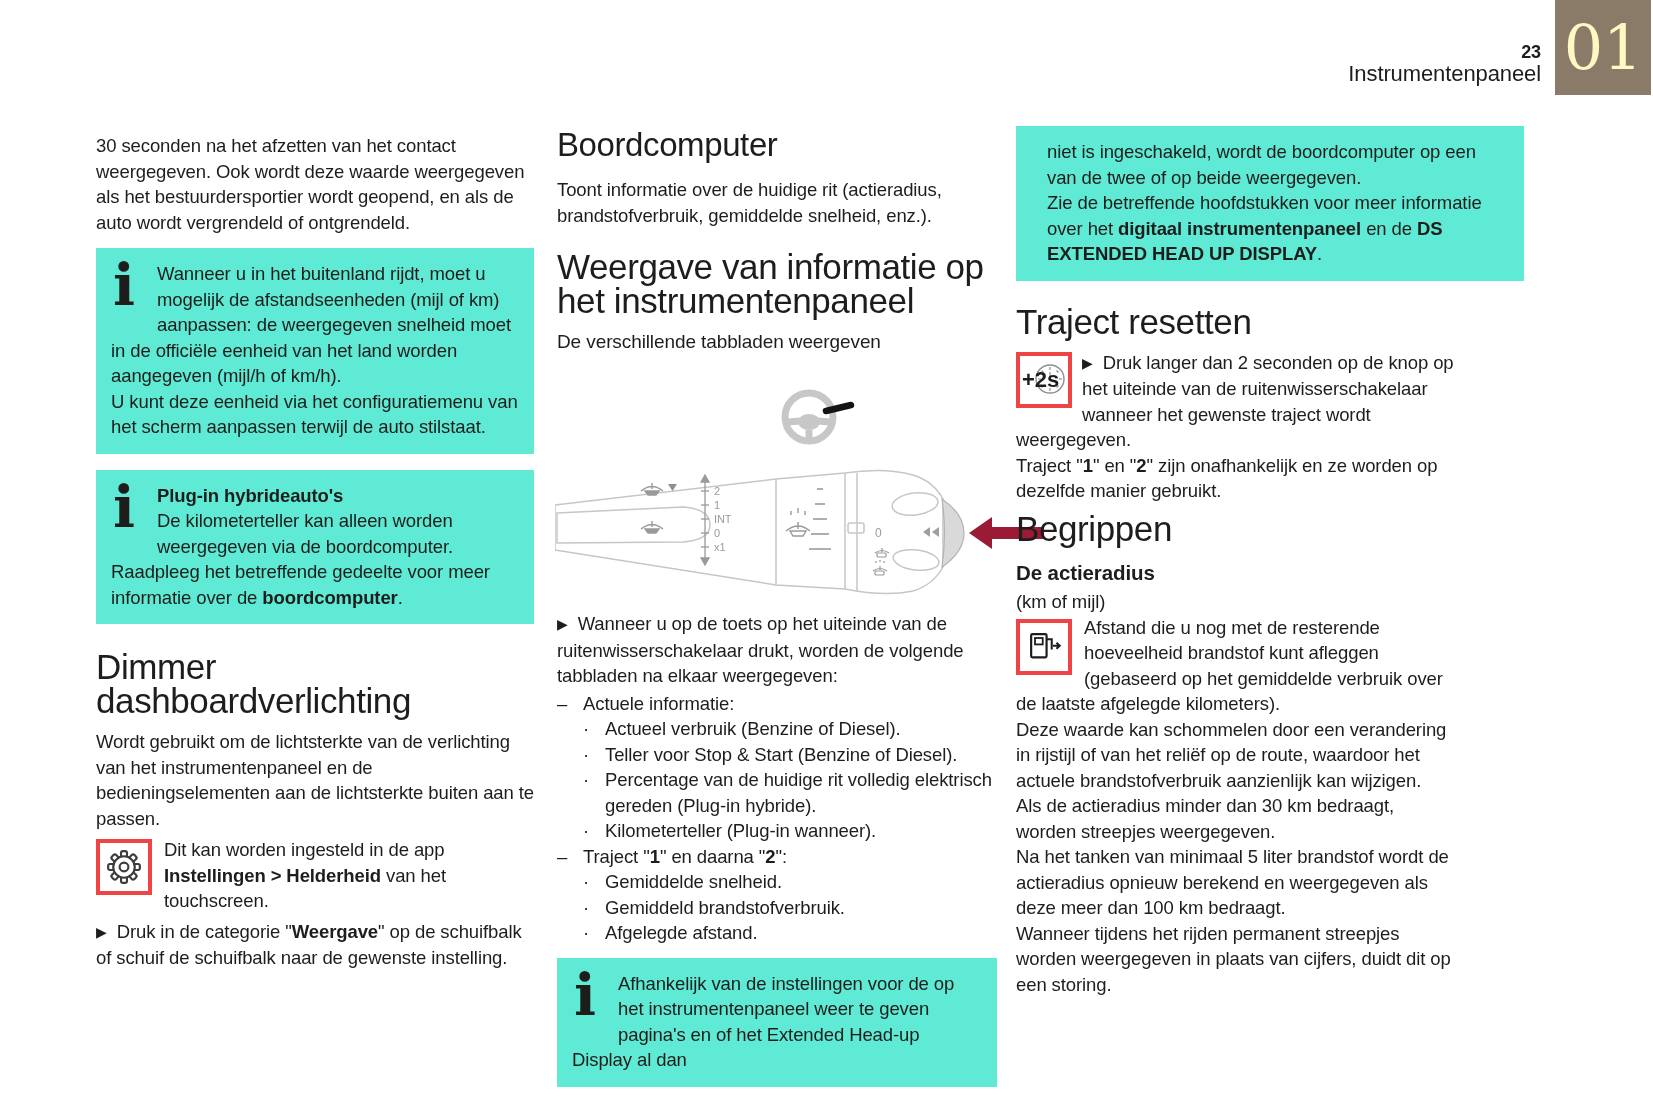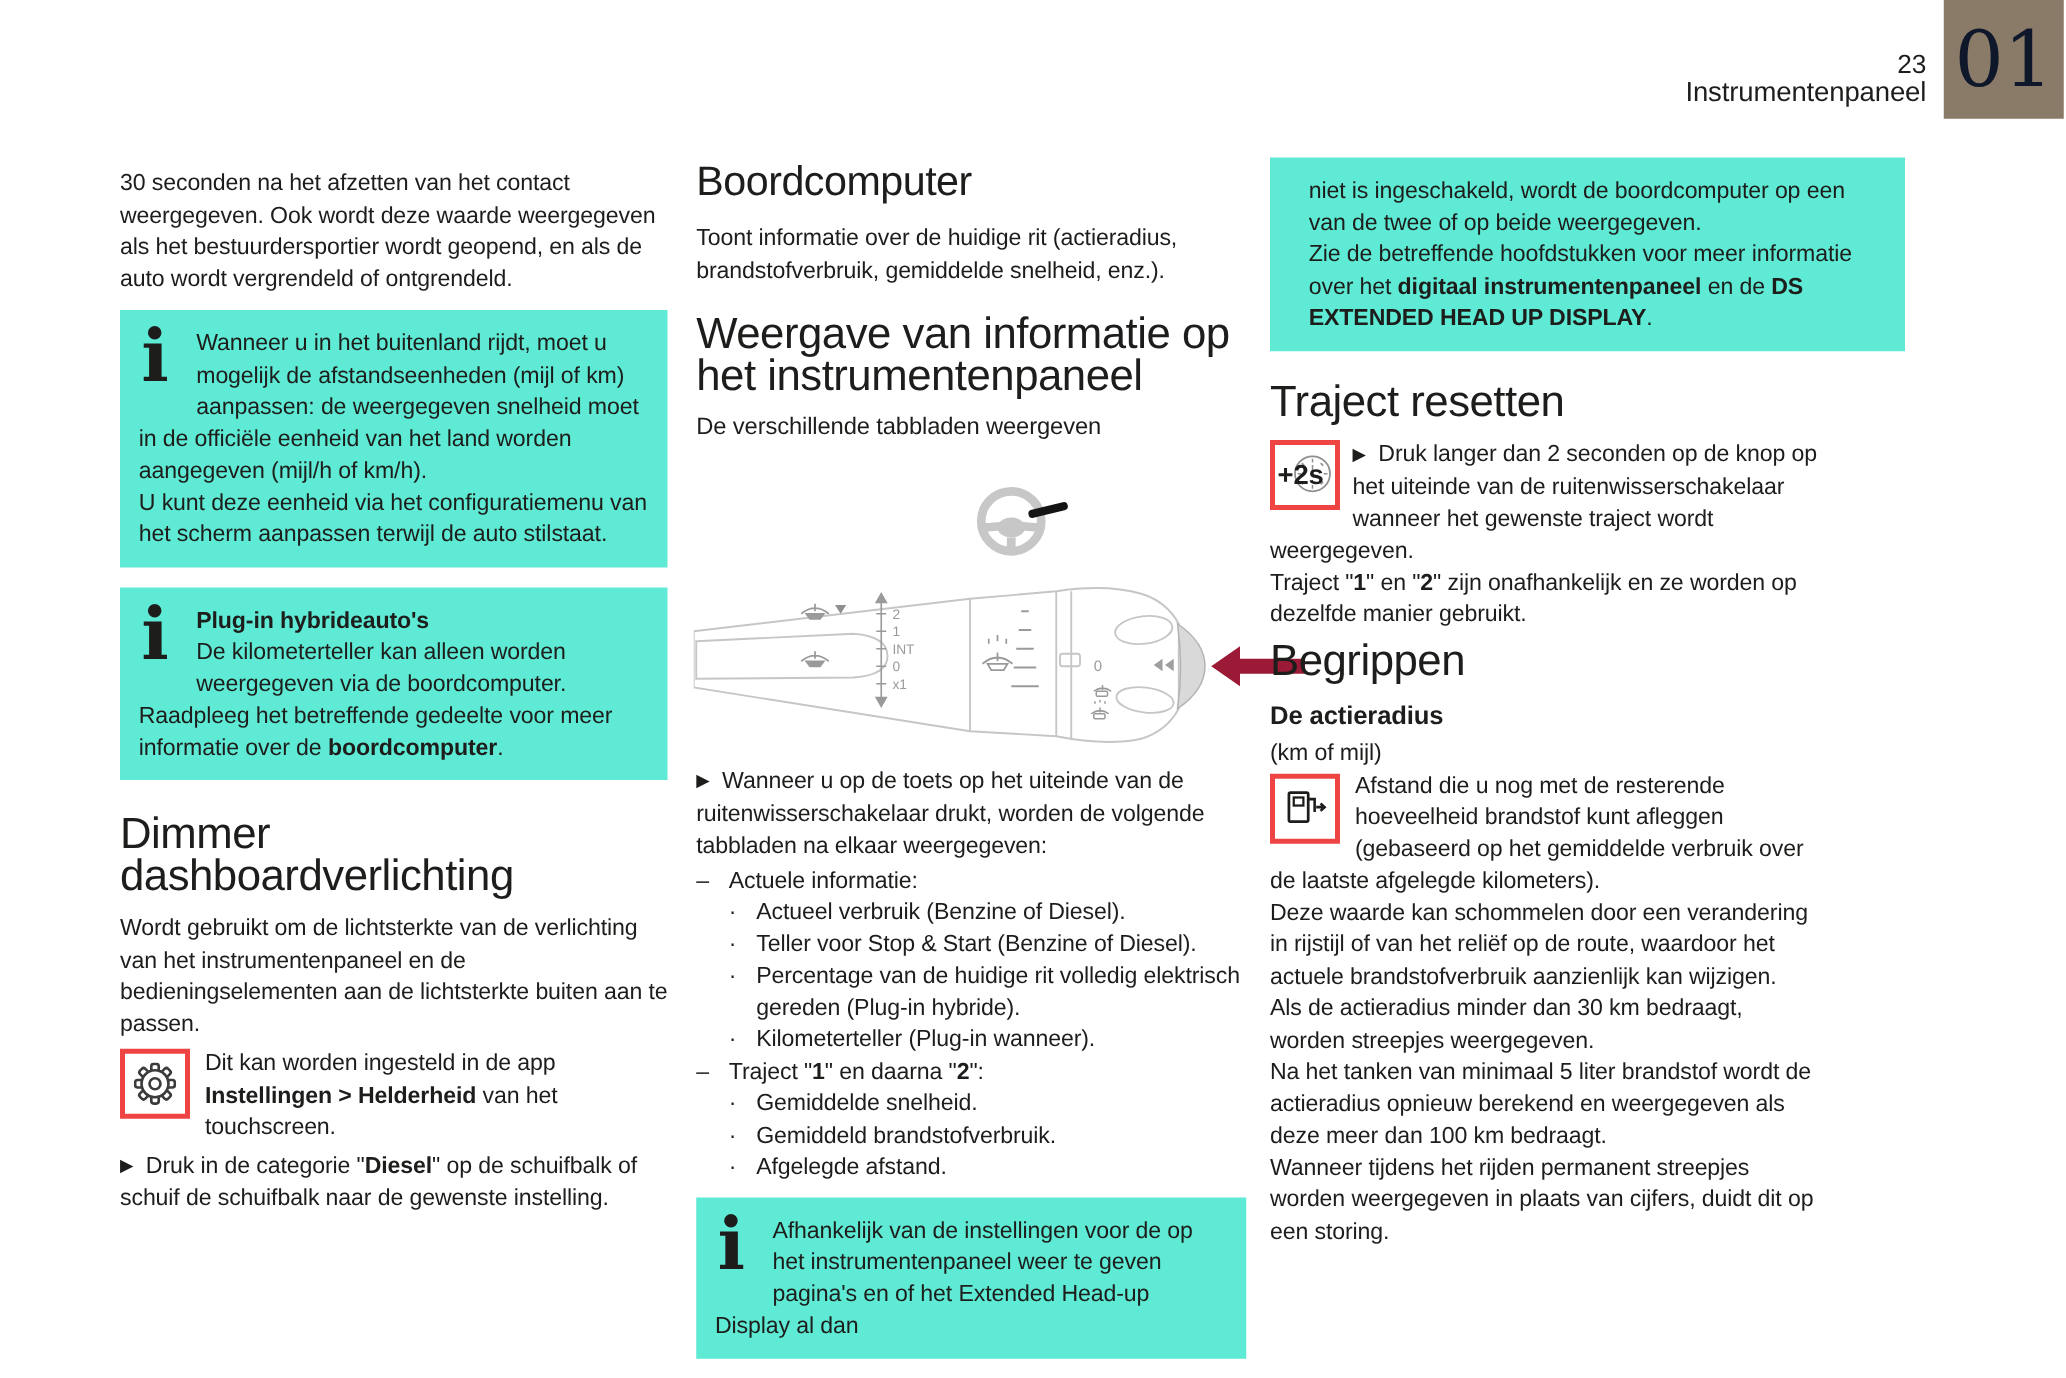--- a/index.html
+++ b/index.html
@@ -14,25 +14,25 @@
   #col2{left:557px;top:126px;}
   #col3{left:1016px;top:126px;}
 
   p{margin:0;}
   .pre{white-space:pre-line;}
   .b{font-weight:bold;}
   .mb{margin-bottom:13px;}
 
   
   .page-head{position:absolute;right:112px;top:42px;text-align:right;}
-  .page-num{font-weight:normal;font-size:21px;line-height:20px;}
+  .page-num{font-weight:bold;font-size:18px;line-height:20px;}
   .page-section{font-size:22px;line-height:24px;}
   .chapter-tab{
     position:absolute;right:2px;top:0;width:96px;height:95px;
-    background:#8A7B69;color:#0f172a;display:flex;align-items:center;justify-content:center;
+    background:#8A7B69;color:#fef9c3;display:flex;align-items:center;justify-content:center;
     font-family:"DejaVu Serif","Liberation Serif",serif;
     font-size:62px;font-weight:400;line-height:1;
   }
 
   h1{font-size:33px;line-height:38px;font-weight:400;margin:0 0 13px 0;letter-spacing:-0.4px;}
   h2{font-size:35px;line-height:34px;font-weight:400;margin:0 0 11px 0;letter-spacing:-0.4px;}
   .subhead{font-weight:normal;font-size:19px;margin:0 0 8px 0;}
   .term{font-weight:bold;font-size:20.5px;margin:14px 0 4px 0;}
 
   
@@ -108,21 +108,21 @@
         <rect x="9.9" y="0.8" width="4.2" height="4.6" rx="1.4" transform="rotate(270 12 12)"></rect>
         <rect x="9.9" y="0.8" width="4.2" height="4.6" rx="1.4" transform="rotate(315 12 12)"></rect>
         <circle cx="12" cy="12" r="7.6" fill="#fff"></circle>
         <circle cx="12" cy="12" r="3.1" fill="#fff"></circle>
       </svg>
     </div>
     <p><span>Dit kan worden ingesteld in de app </span><span class="b">Instellingen &gt; Helderheid</span><span> van het touchscreen.</span></p>
   </div>
 
   <p style="margin-top:5px;">
-    <span class="arrow-marker">▶</span><span><span>Druk in de categorie "</span><span class="b">Diesel</span><span>" op de schuifbalk of schuif de schuifbalk naar de gewenste instelling.</span></span>
+    <span class="arrow-marker">▶</span><span><span>Druk in de categorie "</span><span class="b">Weergave</span><span>" op de schuifbalk of schuif de schuifbalk naar de gewenste instelling.</span></span>
   </p>
 </div>
 
 <div class="col" id="col2">
   <h1>Boordcomputer</h1>
   <p>Toont informatie over de huidige rit (actieradius, brandstofverbruik, gemiddelde snelheid, enz.).</p>
 
   <h2 style="margin-top:22px;">Weergave van informatie op het instrumentenpaneel</h2>
   <p class="subhead">De verschillende tabbladen weergeven</p>
 

